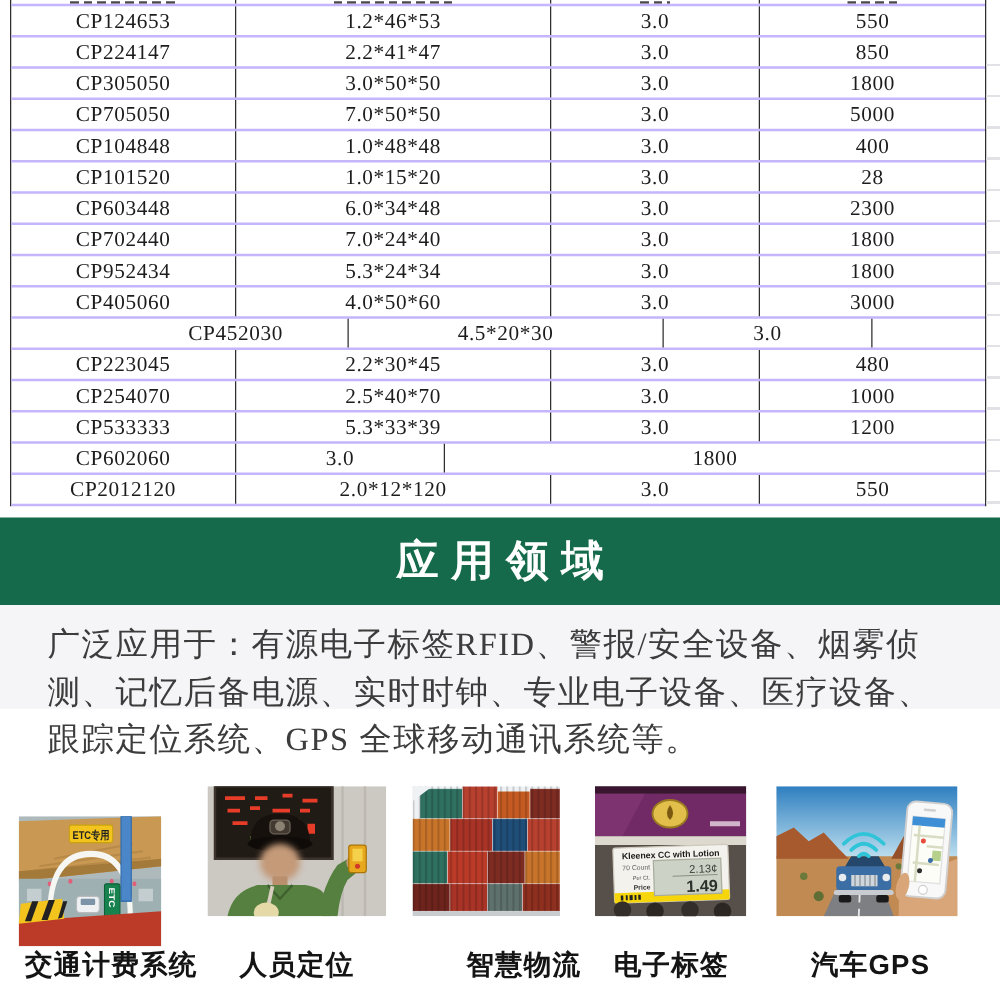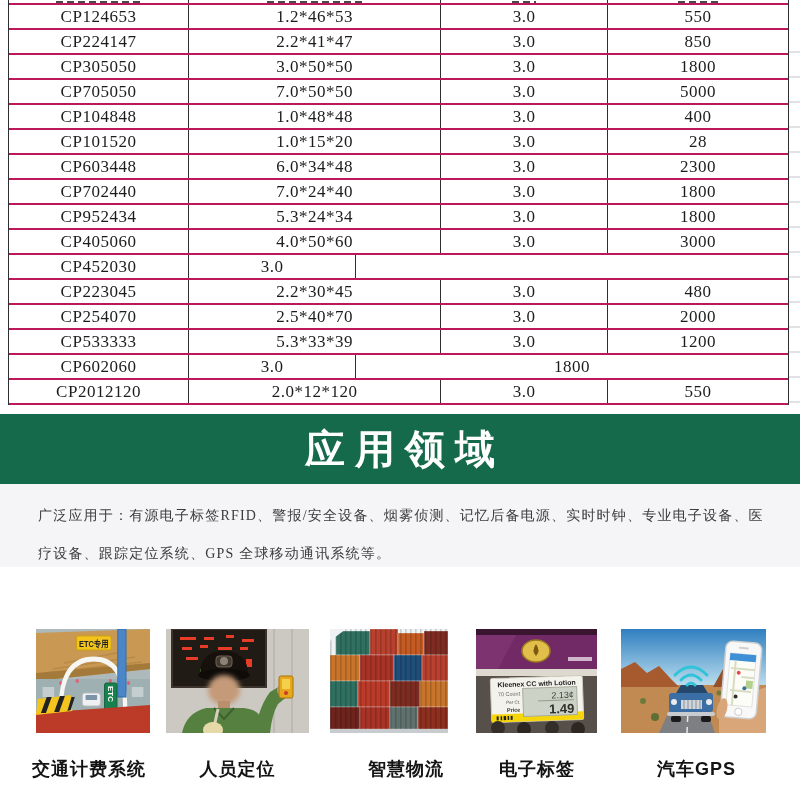--- a/index.html
+++ b/index.html
@@ -2,49 +2,49 @@
 <html><head>
 <meta charset="utf-8">
 <style>
   html,body{margin:0;padding:0;background:#fff;}
   .sheet{position:relative;width:800px;height:800px;background:#ffffff;overflow:hidden;
          font-family:"Liberation Serif", serif;}
 
   
   .spec-table{position:absolute;left:8px;top:0;width:781px;
               border-left:1px solid #2e2e2e;border-right:1px solid #2e2e2e;box-sizing:border-box;}
-  .t-row{display:flex;height:23px;border-bottom:2px solid #be185d;align-items:center;}
+  .t-row{display:flex;height:23px;border-bottom:2px solid #c4b5fd;align-items:center;justify-content:center;}
   .t-row.partial{height:3px;position:relative;overflow:hidden;}
   .td{box-sizing:border-box;height:100%;display:flex;align-items:center;justify-content:center;
       font-size:17px;color:#1c1c1c;letter-spacing:.5px;border-right:1px solid #2e2e2e;}
   .c1{width:180px;} .c2{width:252px;} .c3{width:167px;} .c4{flex:1;border-right:none;}
   .smudge{height:2px;margin-top:1px;background:repeating-linear-gradient(90deg,#4a4a4a 0 7px,transparent 7px 11px);}
   .sm1{width:86px;} .sm2{width:96px;} .sm3{width:24px;} .sm4{width:40px;}
   .edge-stubs{position:absolute;left:789px;top:28px;width:11px;height:378px;
               background:repeating-linear-gradient(to bottom,transparent 0 23px,#e2e2e6 23px 25px);}
 
   
   .banner{position:absolute;left:0;top:414px;width:800px;height:70px;background:#156a4b;
           display:flex;align-items:center;justify-content:center;}
-  .banner-title{color:#ffffff;font-size:40px;font-weight:bold;letter-spacing:10px;text-indent:10px;
+  .banner-title{color:#ffffff;font-size:34px;font-weight:bold;letter-spacing:10px;text-indent:10px;
                 font-family:"Liberation Serif", serif;}
 
   
   .app-band{position:absolute;left:0;top:484px;width:800px;height:83px;background:#f5f5f7;}
-  .app-text{position:absolute;left:38px;top:497px;width:732px;font-size:14px;line-height:38px;
+  .app-text{position:absolute;left:38px;top:497px;width:732px;font-size:26px;line-height:38px;
             color:#3c3c3c;letter-spacing:1.2px;font-family:"Liberation Serif", serif;}
 
   
   .photo{position:absolute;top:629px;height:104px;margin:0;padding:0;}
   .photo svg{display:block;width:100%;height:100%;}
-  .p1{left:36px;width:114px;} .p2{left:166px;width:143px;} .p3{left:330px;width:118px;}
+  .p1{left:15px;width:114px;margin-top:24px;} .p2{left:166px;width:143px;} .p3{left:330px;width:118px;}
   .p4{left:476px;width:121px;} .p5{left:621px;width:145px;}
   .caption{position:absolute;top:757px;text-align:center;font-family:"Liberation Sans", sans-serif;
-           font-weight:bold;font-size:18px;color:#141414;letter-spacing:1px;}
-  .cap1{left:20px;width:138px;} .cap2{left:166px;width:143px;} .cap3{left:337px;width:138px;text-align:center;}
+           font-weight:bold;font-size:22px;color:#141414;letter-spacing:1px;}
+  .cap1{left:20px;width:138px;} .cap2{left:166px;width:143px;} .cap3{left:350px;width:138px;text-align:center;}
   .cap4{left:468px;width:138px;} .cap5{left:624px;width:145px;}
 
   svg text{font-family:"Liberation Sans", sans-serif;}
   .vtext{writing-mode:vertical-rl;}
 </style>
 </head>
 <body>
 
 <div class="sheet">
 
@@ -119,33 +119,34 @@
       <div class="td c4">1800</div>
     </div>
     <div class="t-row">
       <div class="td c1">CP405060</div>
       <div class="td c2">4.0*50*60</div>
       <div class="td c3">3.0</div>
       <div class="td c4">3000</div>
     </div>
     <div class="t-row">
       <div class="td c1">CP452030</div>
+      <div class="td c2">4.5*20*30</div>
       <div class="td c3">3.0</div>
     </div>
     <div class="t-row">
       <div class="td c1">CP223045</div>
       <div class="td c2">2.2*30*45</div>
       <div class="td c3">3.0</div>
       <div class="td c4">480</div>
     </div>
     <div class="t-row">
       <div class="td c1">CP254070</div>
       <div class="td c2">2.5*40*70</div>
       <div class="td c3">3.0</div>
-      <div class="td c4">2000</div>
+      <div class="td c4">1000</div>
     </div>
     <div class="t-row">
       <div class="td c1">CP533333</div>
       <div class="td c2">5.3*33*39</div>
       <div class="td c3">3.0</div>
       <div class="td c4">1200</div>
     </div>
     <div class="t-row">
       <div class="td c1">CP602060</div>
       <div class="td c3">3.0</div>

